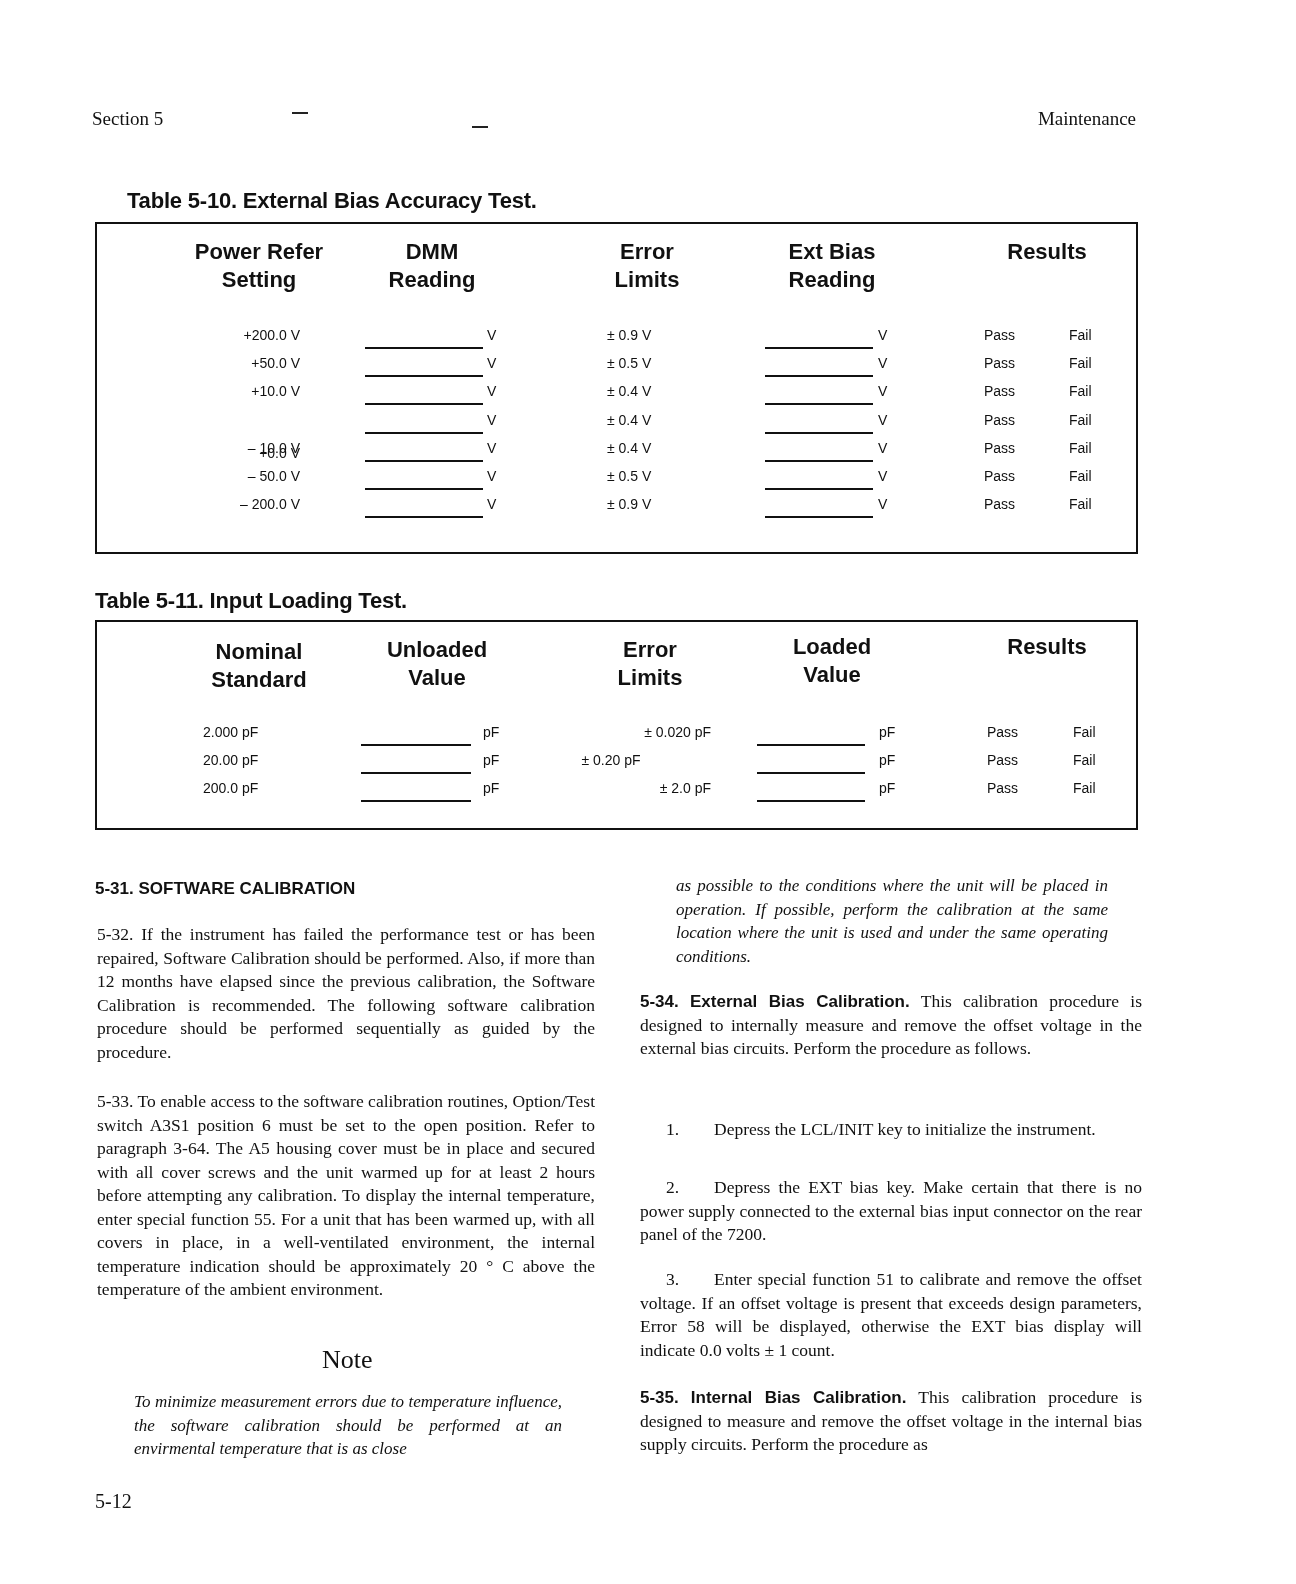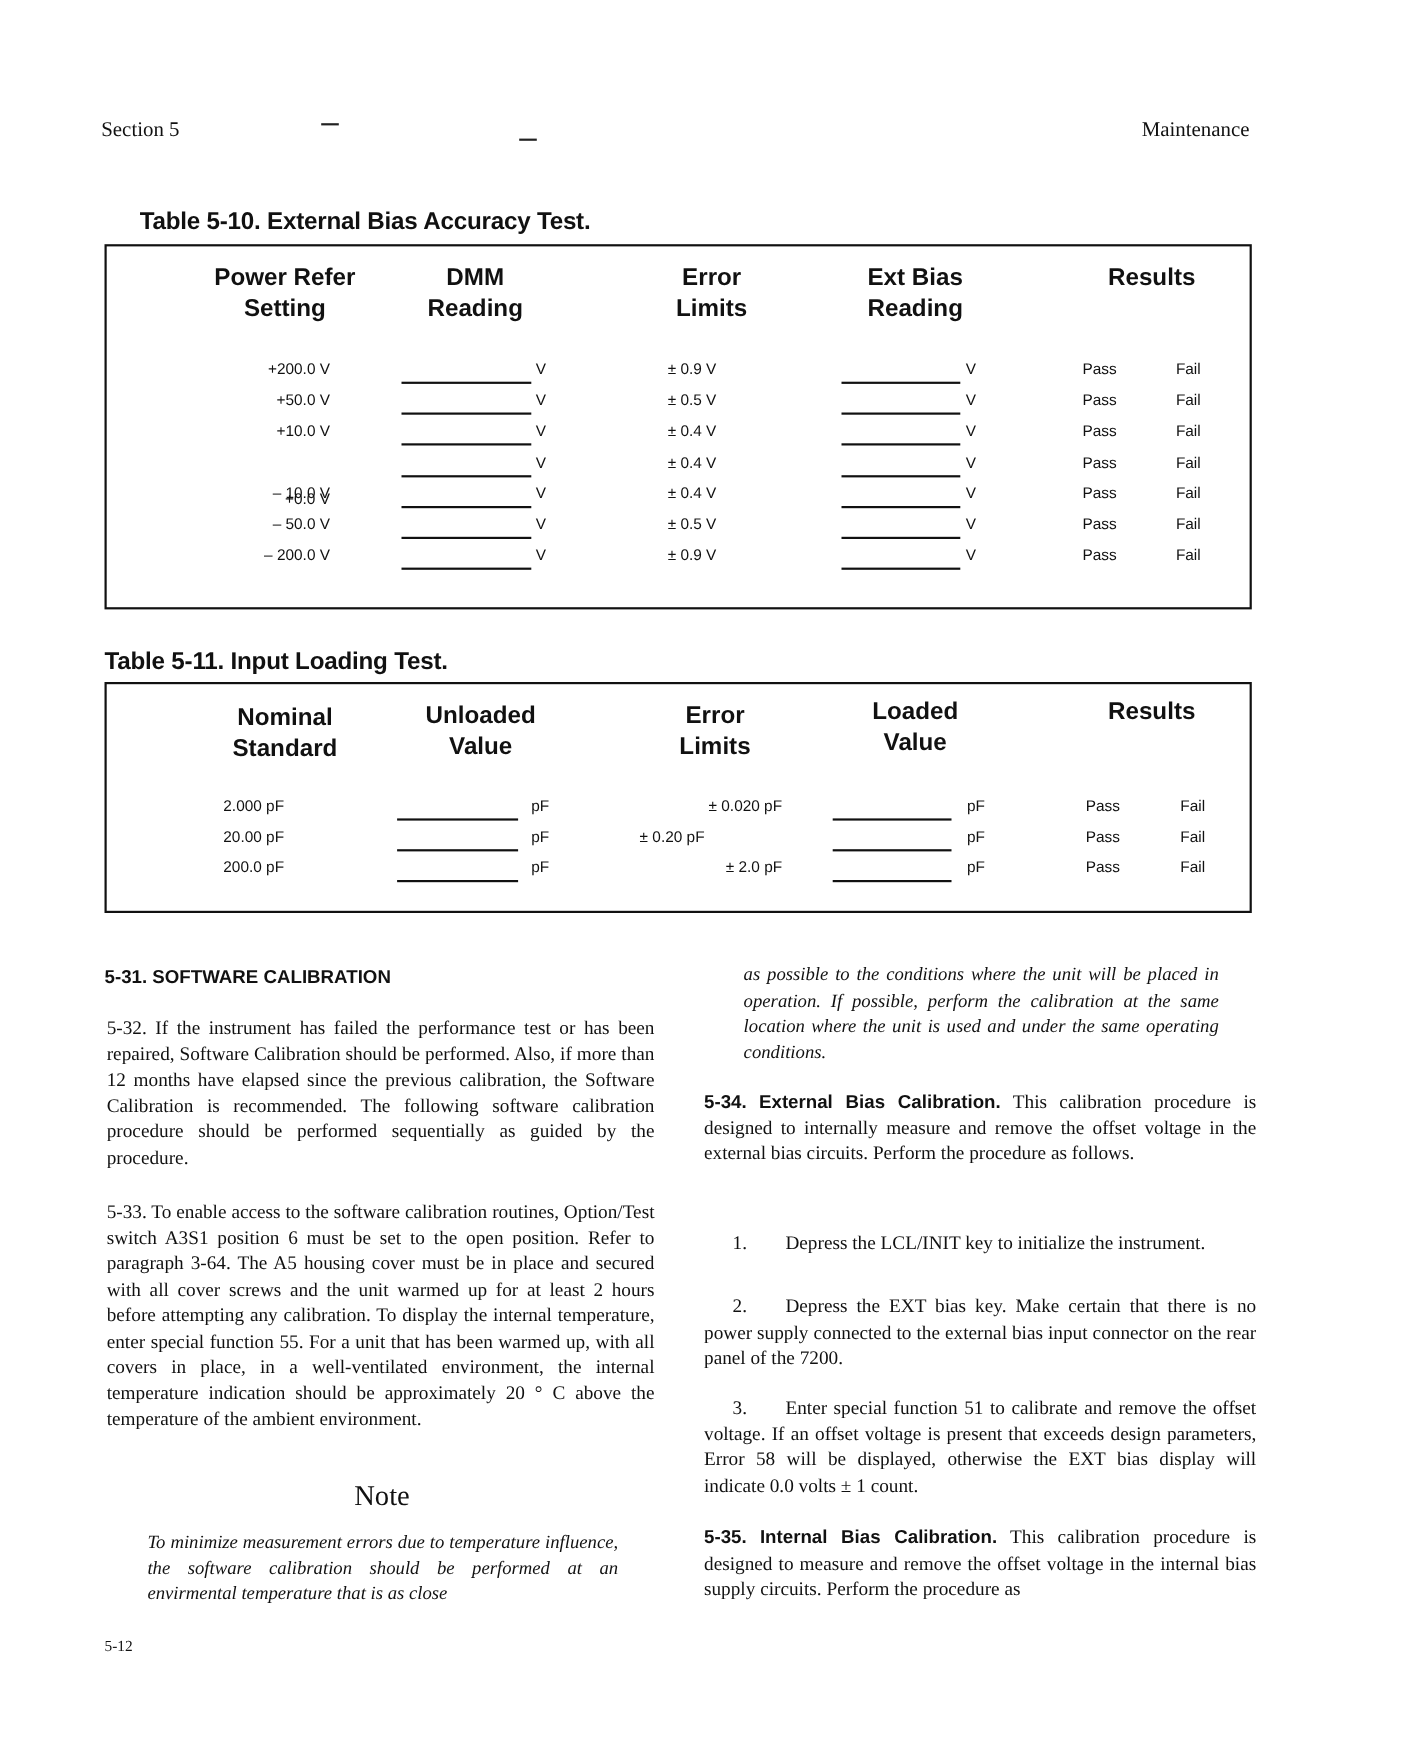--- a/index.html
+++ b/index.html
@@ -16,21 +16,21 @@
   .tbl-box { position: absolute; left: 95px; width: 1043px; border: 2px solid #111; box-sizing: border-box; }
 
   .th { position: absolute; font-size: 22px; font-weight: bold; text-align: center; line-height: 28px; }
   .cell { position: absolute; font-size: 14px; line-height: 28px; white-space: nowrap; }
   .blank { position: absolute; height: 0; border-bottom: 2px solid #111; }
 
   .body-text { position: absolute; font-size: 17.5px; line-height: 23.5px; text-align: justify; }
   .h-sec { font-family: "Liberation Sans", sans-serif; font-weight: bold; font-size: 17px; }
   .note-title { position: absolute; left: 322px; top: 1345px; font-size: 26px; }
   .note-body { position: absolute; font-style: italic; font-size: 17px; line-height: 23.5px; text-align: justify; }
-  .page-num { position: absolute; left: 95px; top: 1490px; font-size: 14px; }
+  .page-num { position: absolute; left: 95px; top: 1490px; font-size: 20px; }
   .step-num { display: inline-block; width: 48px; padding-left: 26px; }
 </style>
 </head>
 <body>
 
 <div id="hdr-left" class="running-head serif">Section 5</div>
 <div class="dash" style="left:292px;"></div>
 <div class="dash" style="left:472px;top:126px;"></div>
 <div id="hdr-right" class="running-head serif">Maintenance</div>
 

